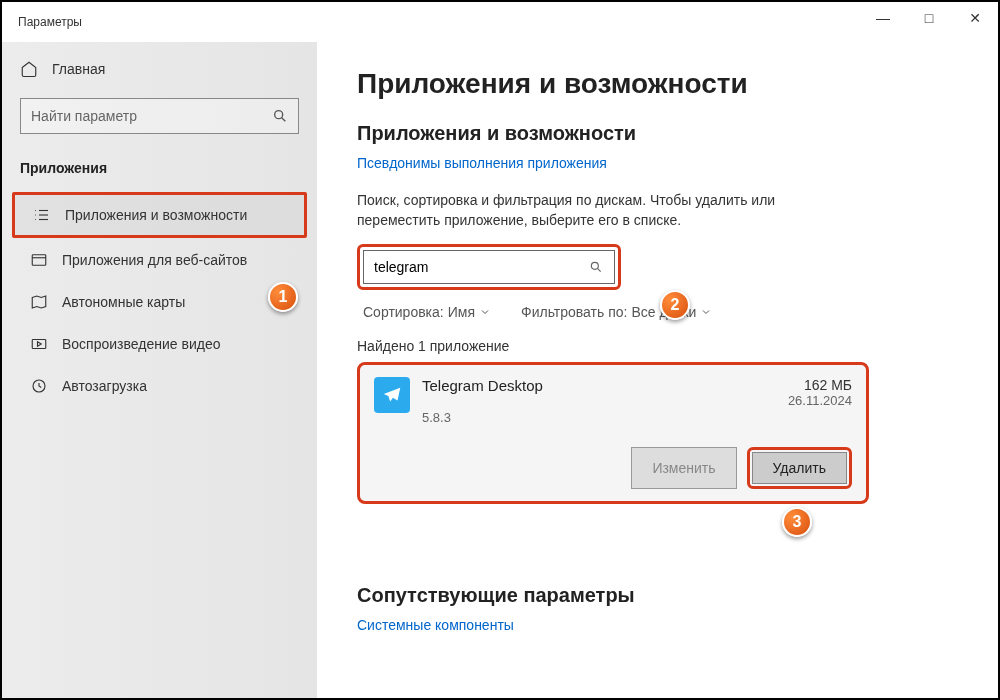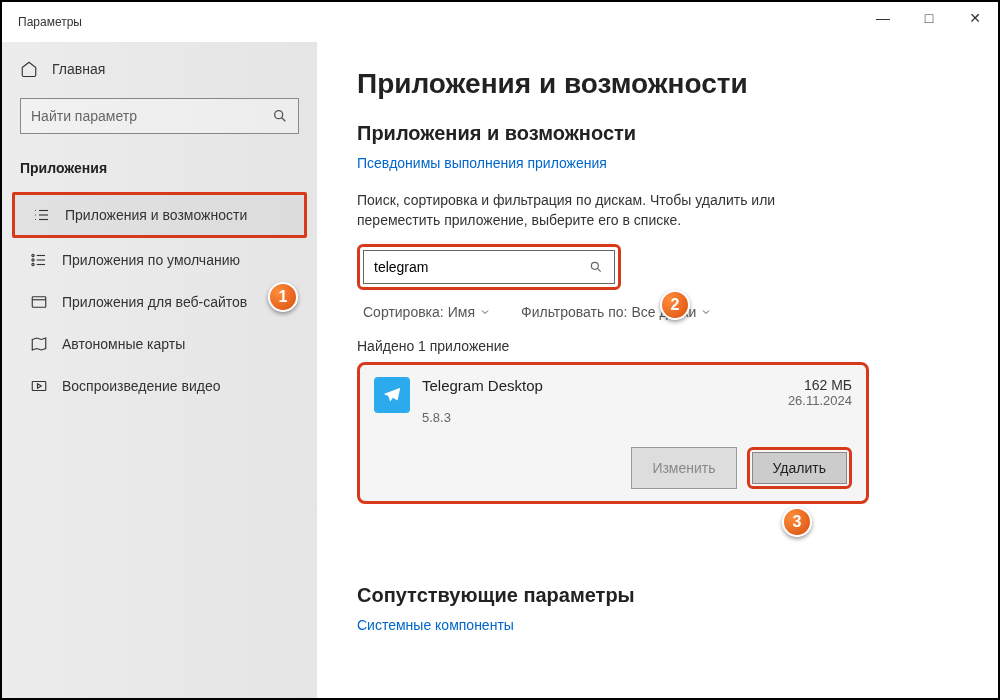--- a/index.html
+++ b/index.html
@@ -98,31 +98,20 @@
           <line x1="8" y1="6" x2="20" y2="6"></line>
           <line x1="8" y1="12" x2="20" y2="12"></line>
           <line x1="8" y1="18" x2="20" y2="18"></line>
           <line x1="3" y1="6" x2="4" y2="6"></line>
           <line x1="3" y1="12" x2="4" y2="12"></line>
           <line x1="3" y1="18" x2="4" y2="18"></line>
         </svg>
       <span>Приложения и возможности</span>
     </div>
 
-    <div class="nav-item">
-      <svg class="nav-icon" width="18" height="18" viewBox="0 0 24 24" fill="none" stroke="#333" stroke-width="1.5">
-          <line x1="9" y1="6" x2="20" y2="6"></line>
-          <line x1="9" y1="12" x2="20" y2="12"></line>
-          <line x1="9" y1="18" x2="20" y2="18"></line>
-          <circle cx="4" cy="6" r="1.5"></circle>
-          <circle cx="4" cy="12" r="1.5"></circle>
-          <circle cx="4" cy="18" r="1.5"></circle>
-        </svg>
-      <span>Приложения по умолчанию</span>
-    </div>
 
     <div class="nav-item">
       <svg class="nav-icon" width="18" height="18" viewBox="0 0 24 24" fill="none" stroke="#333" stroke-width="1.5">
           <rect x="3" y="5" width="18" height="14" rx="1"></rect>
           <line x1="3" y1="9" x2="21" y2="9"></line>
         </svg>
       <span>Приложения для веб-сайтов</span>
     </div>
 
     <div class="nav-item">
@@ -133,20 +122,27 @@
     </div>
 
     <div class="nav-item">
       <svg class="nav-icon" width="18" height="18" viewBox="0 0 24 24" fill="none" stroke="#333" stroke-width="1.5">
           <rect x="3" y="6" width="18" height="12" rx="1"></rect>
           <polygon points="10,9 15,12 10,15"></polygon>
         </svg>
       <span>Воспроизведение видео</span>
     </div>
 
+    <div class="nav-item">
+      <svg class="nav-icon" width="18" height="18" viewBox="0 0 24 24" fill="none" stroke="#333" stroke-width="1.5">
+          <circle cx="12" cy="12" r="8"></circle>
+          <polyline points="12,8 12,12 15,14"></polyline>
+        </svg>
+      <span>Автозагрузка</span>
+    </div>
   </div>
 
   <div class="main">
     <div class="page-title">Приложения и возможности</div>
     <div class="sub-title">Приложения и возможности</div>
     <a class="link">Псевдонимы выполнения приложения</a>
     <div class="help-text">Поиск, сортировка и фильтрация по дискам. Чтобы удалить или переместить приложение, выберите его в списке.</div>
 
     <span class="app-search-hl">
       <span class="app-search-wrap">

